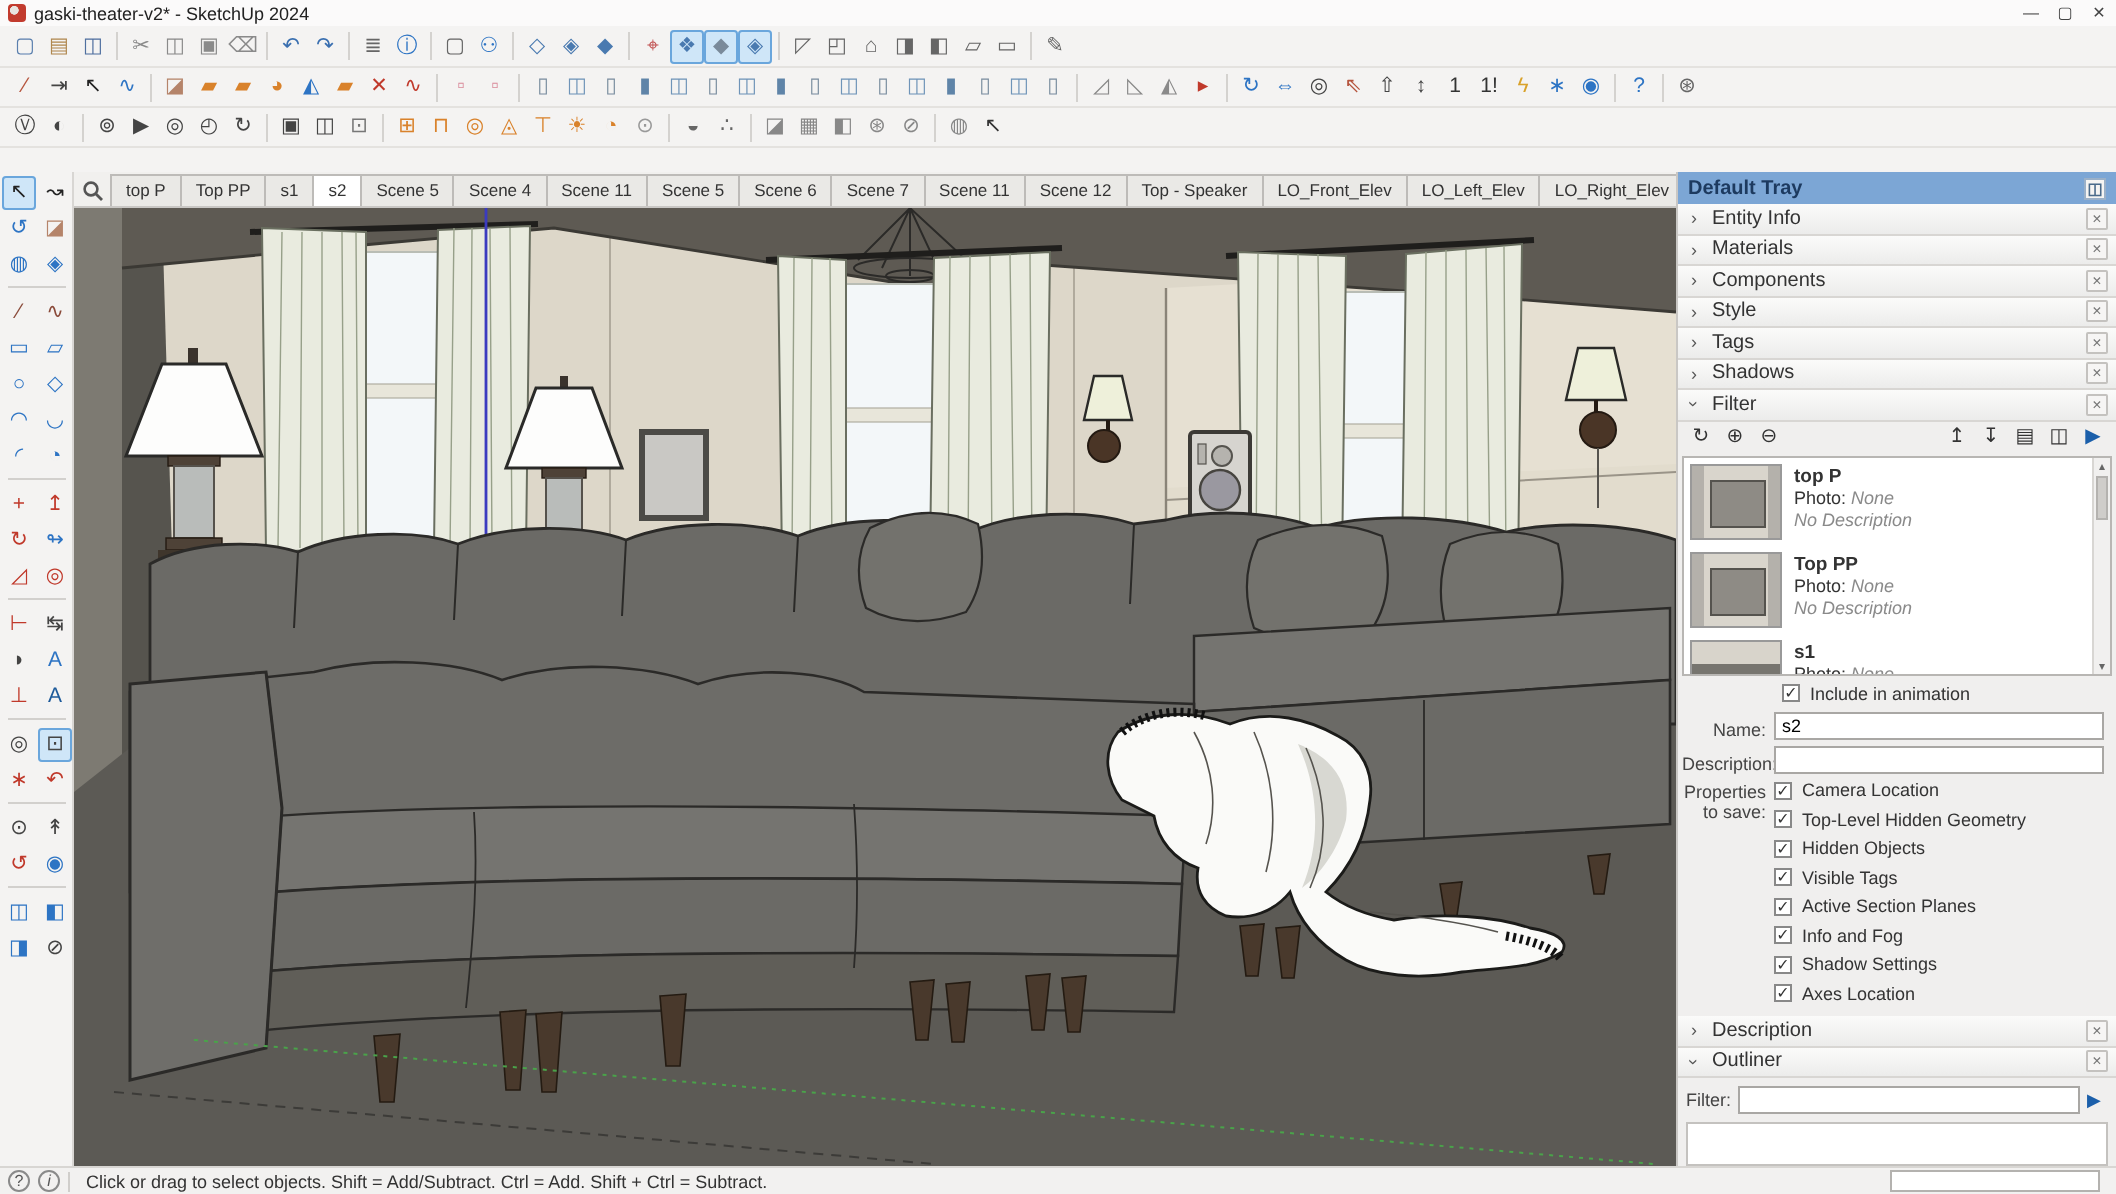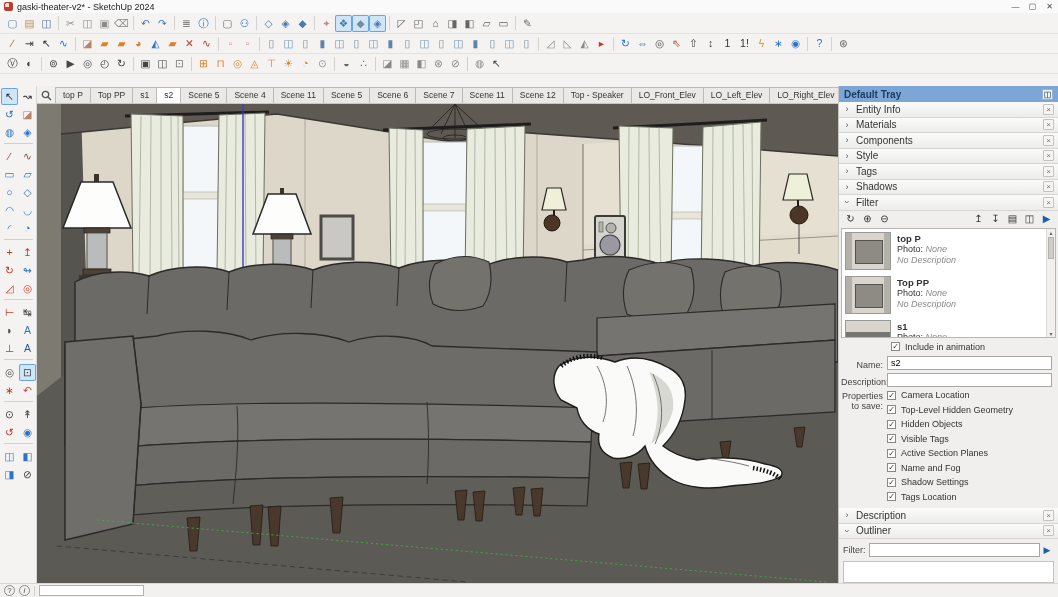--- a/index.html
+++ b/index.html
@@ -599,29 +599,29 @@
             <div class="chkrow noml">
               <span class="chk">✓</span>
               <span class="chklabel">Visible Tags</span>
             </div>
             <div class="chkrow noml">
               <span class="chk">✓</span>
               <span class="chklabel">Active Section Planes</span>
             </div>
             <div class="chkrow noml">
               <span class="chk">✓</span>
-              <span class="chklabel">Name and Fog</span>
+              <span class="chklabel">Info and Fog</span>
             </div>
             <div class="chkrow noml">
               <span class="chk">✓</span>
               <span class="chklabel">Shadow Settings</span>
             </div>
             <div class="chkrow noml">
               <span class="chk">✓</span>
-              <span class="chklabel">Tags Location</span>
+              <span class="chklabel">Axes Location</span>
             </div>
           </div>
       </div>
     </div>
 
     <div>
         <div class="tray-section">
           <span class="chev">›</span>
           <span class="slabel">Description</span>
           <span class="sclose">×</span>
@@ -638,16 +638,17 @@
       <input class="finput" value="" style="">
       <span class="detail-arrow">▶</span>
     </div>
     <div class="outliner-body"></div>
   </div>
 
   <div class="statusbar">
     <span class="sicon">?</span>
     <span class="sicon" style="font-style:italic">i</span>
     <span class="sdiv"></span>
+    <span class="status-msg">Click or drag to select objects. Shift = Add/Subtract. Ctrl = Add. Shift + Ctrl = Subtract.</span>
     <input class="meas" value="" style="">
   </div>
 
 </div>
 
 </body></html>

